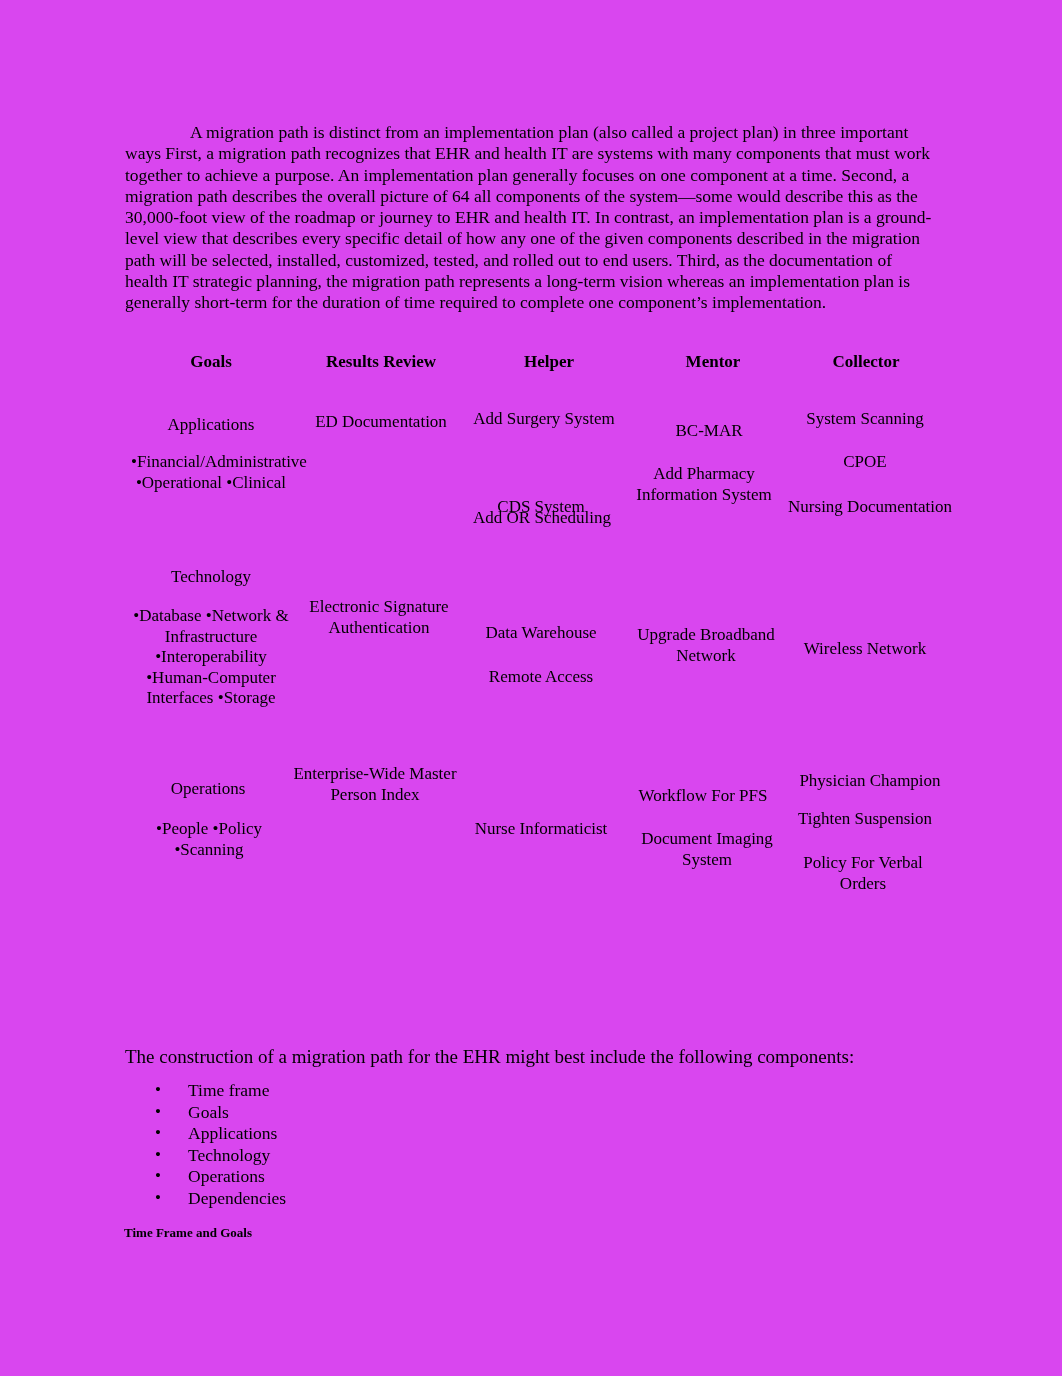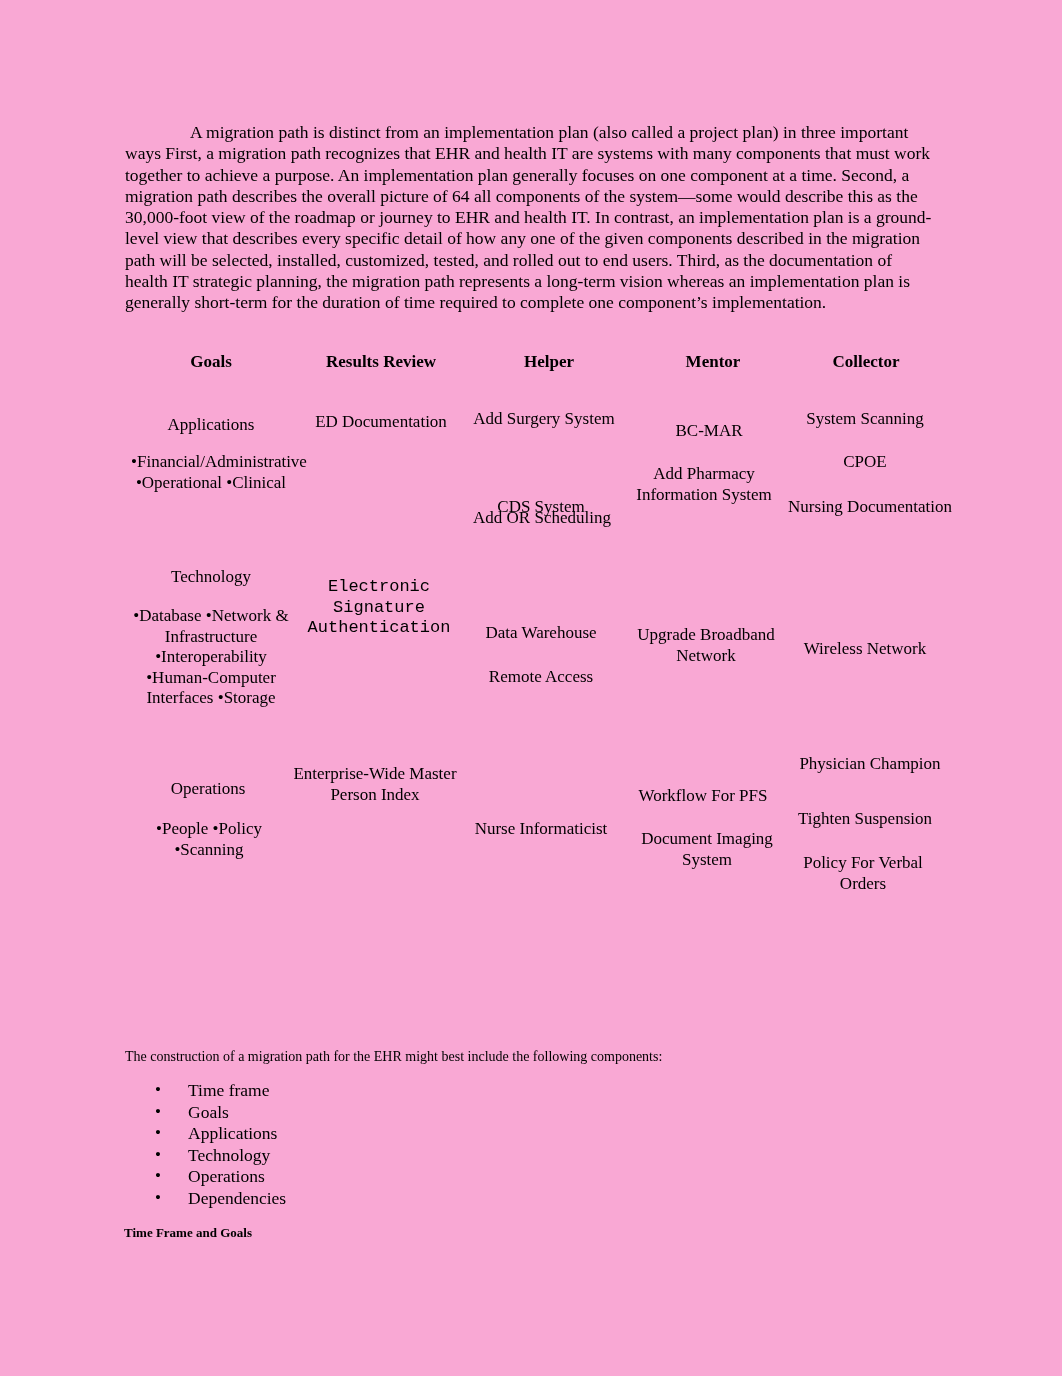--- a/index.html
+++ b/index.html
@@ -8,21 +8,21 @@
     background: #ffffff;
   }
   body {
     font-family: "Liberation Serif", "DejaVu Serif", serif;
     color: #000000;
   }
   .page {
     position: relative;
     width: 1062px;
     height: 1376px;
-    background: #f9a8d4;
+    background: #d946ef;
     overflow: hidden;
   }
 
   
   .intro {
     position: absolute;
     left: 125px;
     top: 122px;
     width: 814px;
     font-size: 17.5px;
@@ -81,21 +81,21 @@
   .rowA td { height: 150px; }
   .rowB td { height: 213px; }
   .rowC td { height: 178px; }
 
   
   .closing {
     position: absolute;
     left: 125px;
     top: 1046px;
     width: 814px;
-    font-size: 14px;
+    font-size: 19px;
     line-height: 21px;
   }
   .blist {
     position: absolute;
     left: 125px;
     top: 1080px;
     margin: 0;
     padding: 0;
     list-style: none;
   }
@@ -192,21 +192,21 @@
 
       <tr class="rowB">
         <td>
           <div class="cellbox">
             <div class="blk" style="left:0; top:26px; width:172px;">Technology</div>
             <div class="blk" style="left:6px; top:65px; width:160px;">•Database •Network &amp; Infrastructure •Interoperability •Human-Computer Interfaces •Storage</div>
           </div>
         </td>
         <td>
           <div class="cellbox">
-            <div class="blk" style="left:-2px; top:36px; width:168px;font-family:Liberation Mono, monospace;">Electronic Signature Authentication</div>
+            <div class="blk" style="left:-2px; top:56px; width:168px;">Electronic Signature Authentication</div>
           </div>
         </td>
         <td>
           <div class="cellbox">
             <div class="blk" style="left:-8px; top:82px; width:168px;">Data Warehouse</div>
             <div class="blk" style="left:-8px; top:126px; width:168px;">Remote Access</div>
           </div>
         </td>
         <td>
           <div class="cellbox">
@@ -238,21 +238,21 @@
           </div>
         </td>
         <td>
           <div class="cellbox">
             <div class="blk" style="left:-10px; top:32px; width:160px;">Workflow For PFS</div>
             <div class="blk" style="left:-6px; top:75px; width:160px;">Document Imaging System</div>
           </div>
         </td>
         <td>
           <div class="cellbox">
-            <div class="blk" style="left:-11px; top:0; width:176px;">Physician Champion</div>
+            <div class="blk" style="left:-11px; top:17px; width:176px;">Physician Champion</div>
             <div class="blk" style="left:-16px; top:55px; width:176px;">Tighten Suspension</div>
             <div class="blk" style="left:-14px; top:99px; width:168px;">Policy For Verbal Orders</div>
           </div>
         </td>
       </tr>
     </tbody>
   </table>
 
   <div class="closing">The construction of a migration path for the EHR might best include the following components:</div>
 

